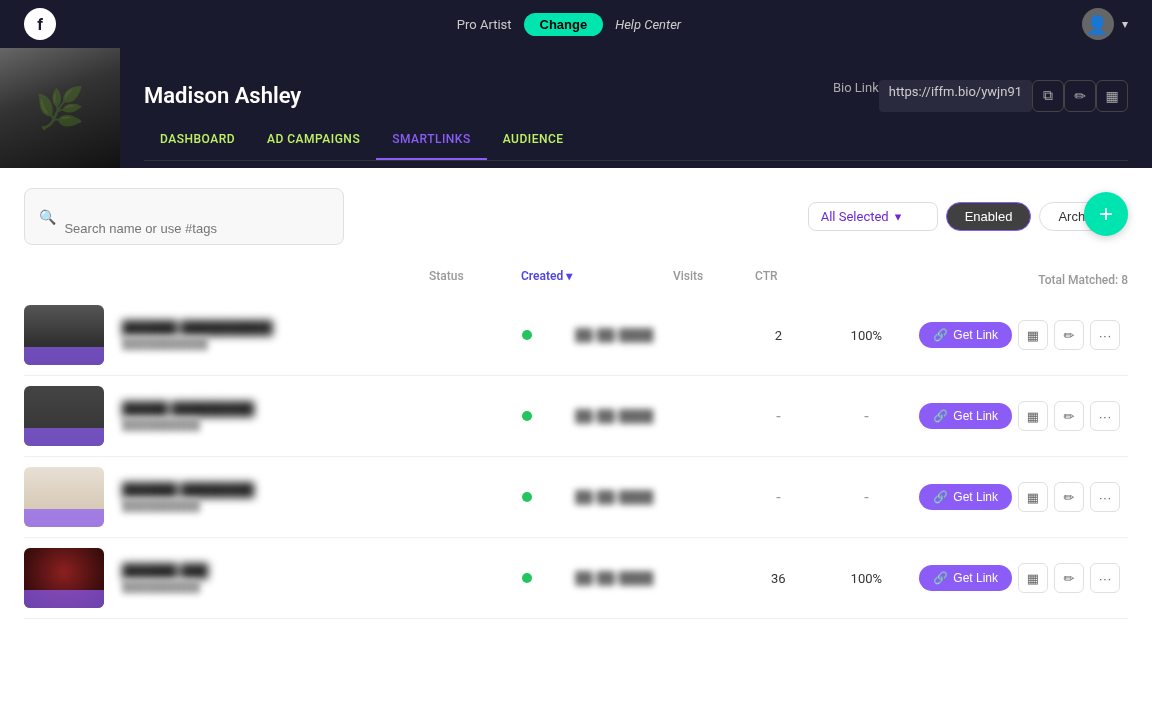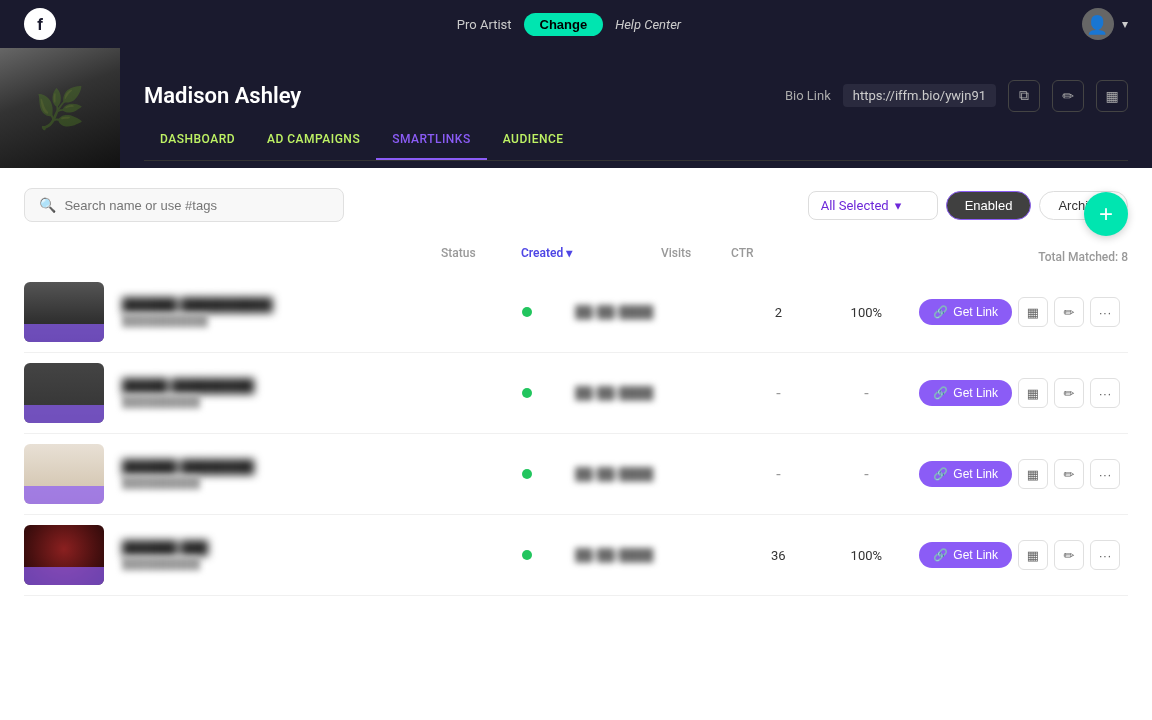--- a/index.html
+++ b/index.html
@@ -53,21 +53,21 @@
       display: flex; align-items: center; justify-content: center; position: relative;
     }
     .profile-name { color: #fff; font-size: 22px; font-weight: 600; flex: 1; }
     .bio-link-label { color: #aaa; font-size: 13px; }
     .bio-link-url { color: #ccc; font-size: 13px; background: #2a2a3e; padding: 4px 10px; border-radius: 4px; max-width: 160px; overflow: hidden; text-overflow: ellipsis; white-space: nowrap; }
     .icon-btn {
       width: 32px; height: 32px; border-radius: 6px; border: 1px solid #444;
       background: transparent; color: #aaa; cursor: pointer;
       display: flex; align-items: center; justify-content: center; font-size: 14px;
     }
-    .profile-right { display: flex; align-items: center; gap: 12px; }
+    .profile-right { display: flex; gap: 0; }
 
     
     .nav-tabs {
       background: #1a1a2e;
       display: flex;
       align-items: flex-end;
       padding: 0 24px 0 168px;
       gap: 0;
       border-bottom: 1px solid #333;
     }
@@ -97,21 +97,21 @@
       padding: 20px 0 16px;
     }
     .search-bar {
       display: flex; align-items: center; gap: 8px;
       background: #f8f8f8; border: 1px solid #e0e0e0; border-radius: 8px;
       padding: 8px 14px; width: 320px;
     }
     .search-icon { color: #999; font-size: 14px; }
     .search-input {
       border: none; background: transparent; outline: none;
-      font-size: 13px; color: #0369a1; width: 100%;
+      font-size: 13px; color: #0369a1; width: 100%; margin-top: 24px;
     }
     .filter-right { display: flex; align-items: center; gap: 8px; }
     .select-dropdown {
       border: 1px solid #ddd; border-radius: 8px; padding: 6px 12px;
       font-size: 13px; color: #6d28d9; background: #fff; cursor: pointer;
       display: flex; align-items: center; gap: 6px; min-width: 130px;
     }
     .filter-btn {
       border: 1px solid #ddd; border-radius: 20px; padding: 6px 18px;
       font-size: 13px; cursor: pointer; background: #fff; color: #333;
@@ -226,21 +226,21 @@
     <div class="filter-right">
       <div class="select-dropdown">
         <span>All Selected</span>
         <span>▾</span>
       </div>
       <button class="filter-btn active">Enabled</button>
       <button class="filter-btn archived">Archived</button>
     </div>
   </div>
 
-  <div style="display:flex; align-items:center; padding: 4px 0 8px; gap:0;">
+  <div style="display:flex; align-items:center; padding: 4px 0 8px; gap:12px;">
     <div style="width:90px;"></div>
     <div style="flex:1;"></div>
     <div style="width:80px;" class="col-header">Status</div>
     <div style="width:140px;" class="col-header created-col">
       <span>Created</span>
       <span>▾</span>
     </div>
     <div style="width:70px;" class="col-header">Visits</div>
     <div style="width:70px;" class="col-header">CTR</div>
     <div style="flex:1; text-align:right;" class="col-header total-matched">Total Matched: 8</div>

